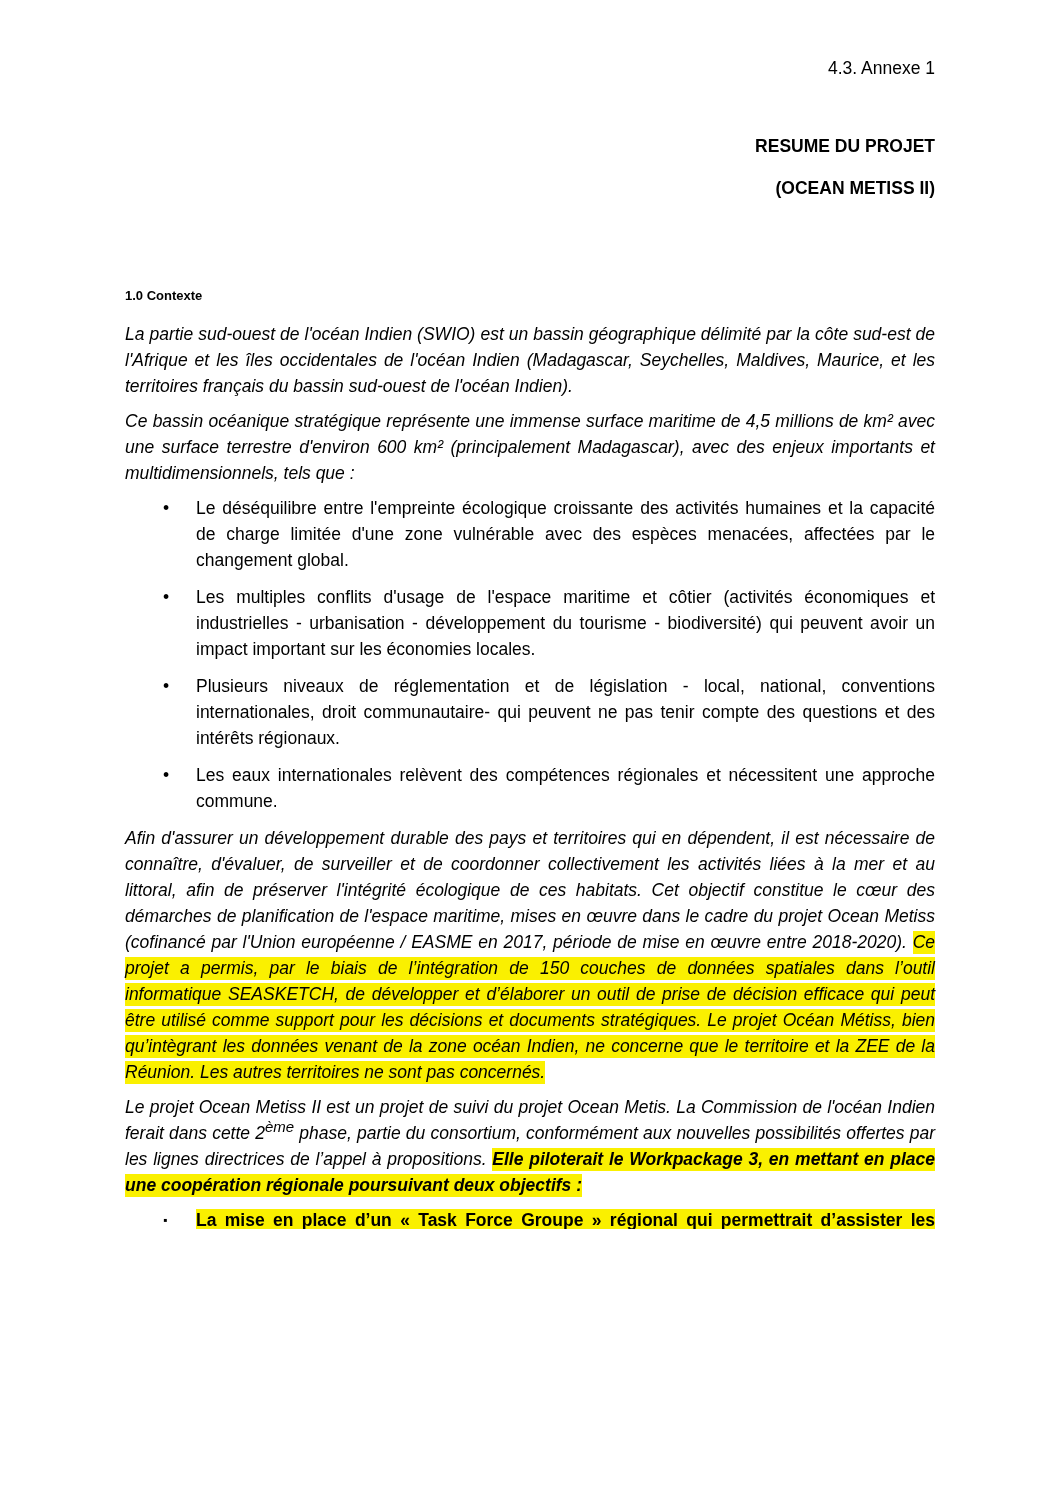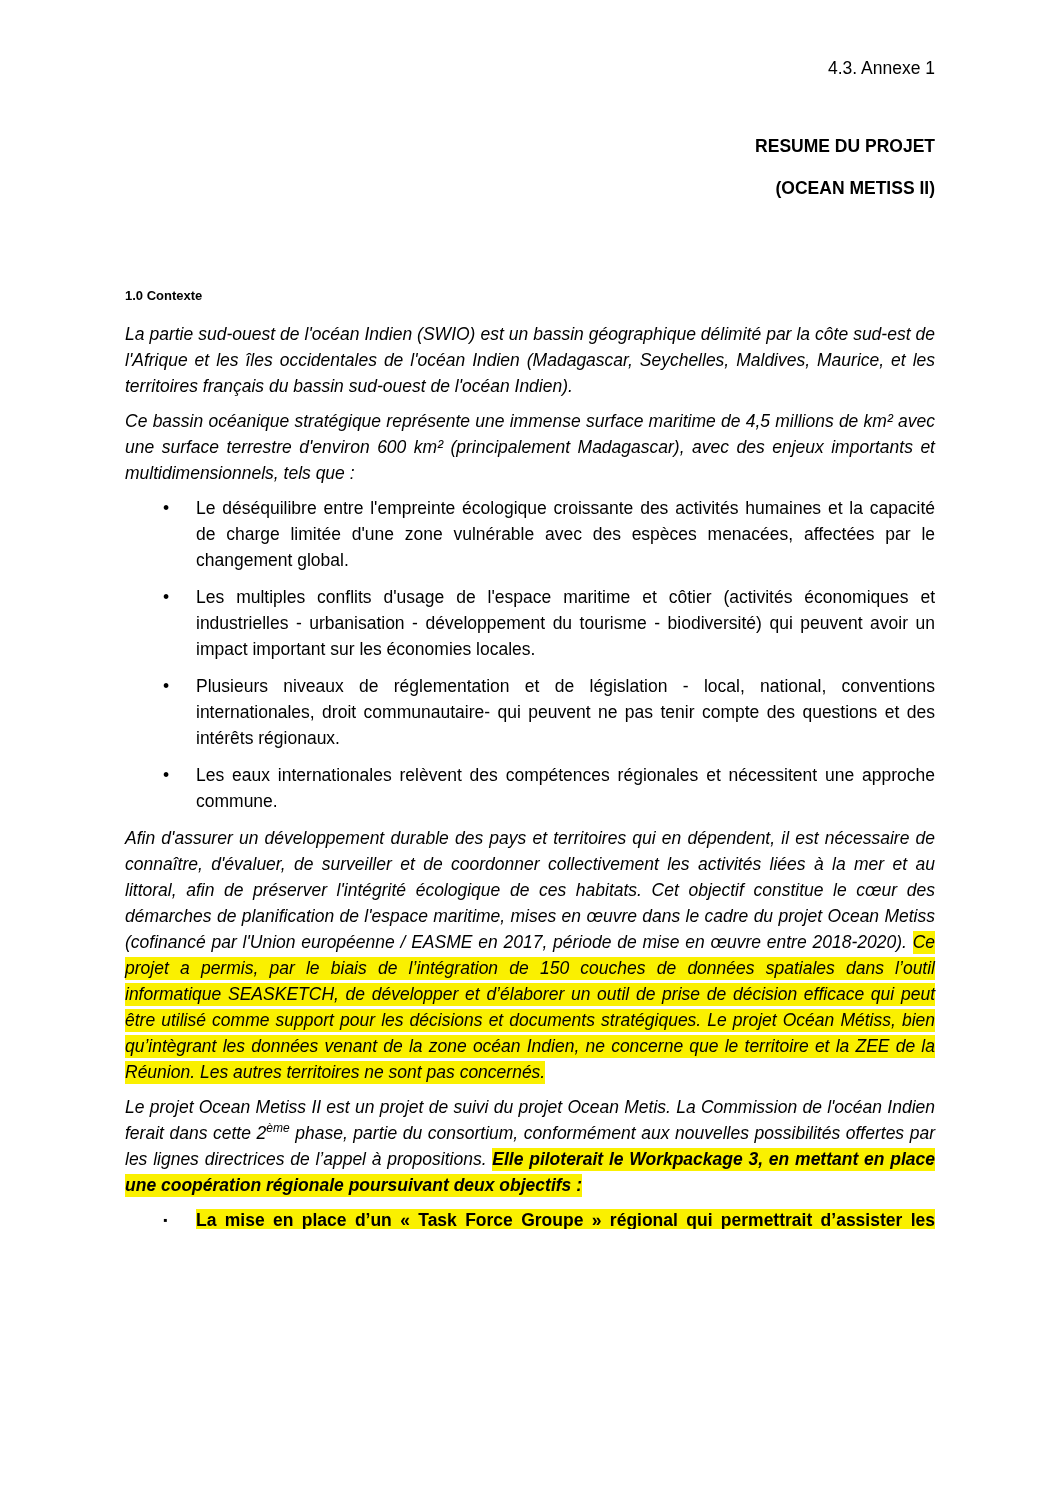--- a/index.html
+++ b/index.html
@@ -59,21 +59,21 @@
   ul.blist li .marker.sq{
     font-size:12px;
   }
   .hl{
     background:var(--highlight);
     color:var(--text);
     padding:1px 0 2px 0;
   }
   .bold{font-weight:bold;}
   sup{
-    font-size:12px;
+    font-size:15px;
     line-height:0;
     vertical-align:super;
   }
   .justify-last{
     text-align-last:justify;
   }
 </style>
 </head>
 <body>
 

